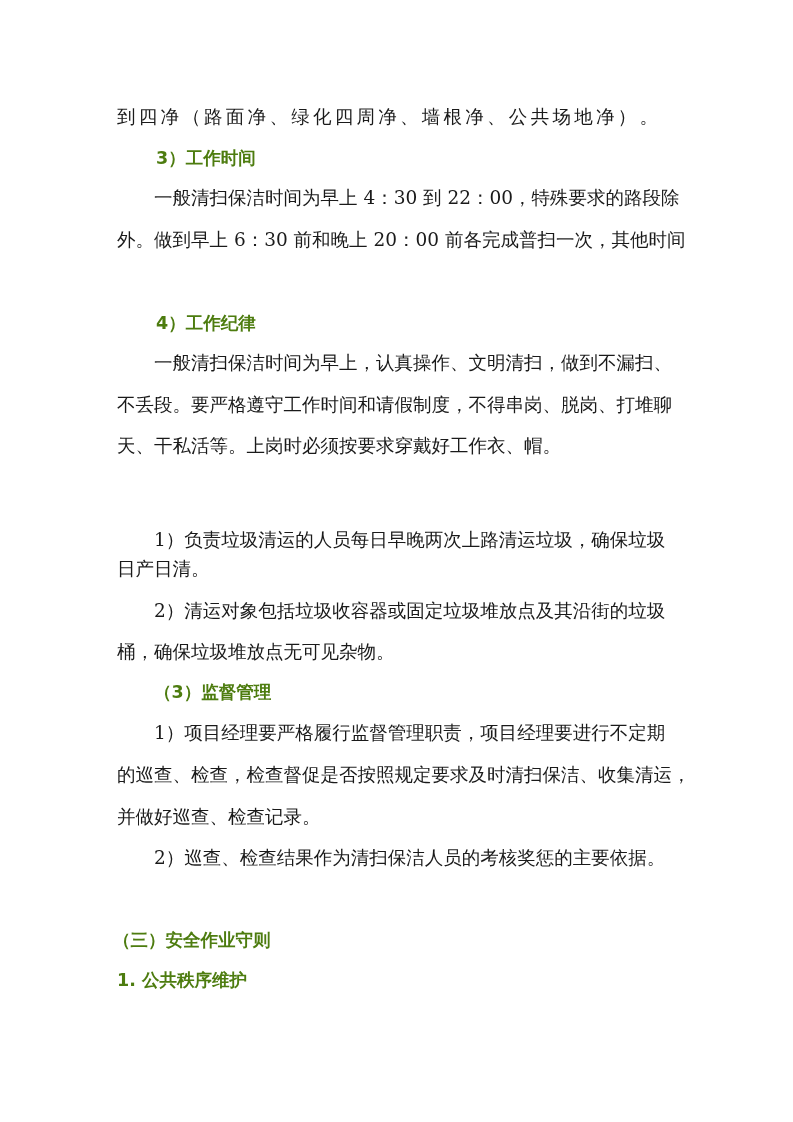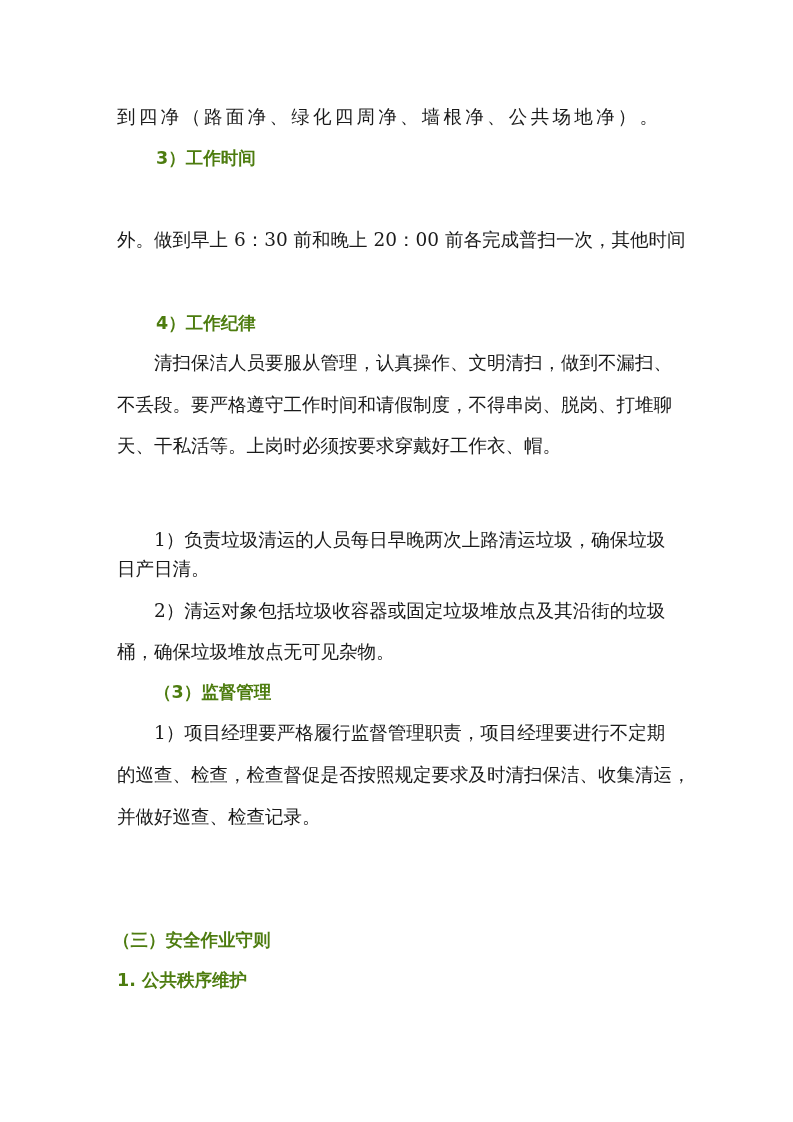--- a/index.html
+++ b/index.html
@@ -59,37 +59,39 @@
 </style>
 </head>
 <body>
 
 <div class="page">
 
   <div class="line" style="top:96px;">到四净（路面净、绿化四周净、墙根净、公共场地净）。</div>
 
   <div class="line heading h-sub" style="top:137px;">3）工作时间</div>
 
+  <div class="line indent" style="top:177px;">一般清扫保洁时间为早上 4：30 到 22：00，特殊要求的路段除</div>
   <div class="line" style="top:219px;">外。做到早上 6：30 前和晚上 20：00 前各完成普扫一次，其他时间</div>
 
   <div class="line heading h-sub" style="top:302px;">4）工作纪律</div>
 
-  <div class="line indent" style="top:342px;">清扫保洁人员要服从管理，认真操作、文明清扫，做到不漏扫、</div>
+  <div class="line indent" style="top:342px;">一般清扫保洁时间为早上，认真操作、文明清扫，做到不漏扫、</div>
   <div class="line" style="top:384px;">不丢段。要严格遵守工作时间和请假制度，不得串岗、脱岗、打堆聊</div>
   <div class="line last" style="top:425px;">天、干私活等。上岗时必须按要求穿戴好工作衣、帽。</div>
 
 
   <div class="line indent" style="top:519px;">1）负责垃圾清运的人员每日早晚两次上路清运垃圾，确保垃圾</div>
   <div class="line last" style="top:548px;">日产日清。</div>
   <div class="line indent" style="top:590px;">2）清运对象包括垃圾收容器或固定垃圾堆放点及其沿街的垃圾</div>
   <div class="line last" style="top:631px;">桶，确保垃圾堆放点无可见杂物。</div>
 
   <div class="line heading h-sub" style="top:671px; left:154px;">（3）监督管理</div>
 
   <div class="line indent" style="top:712px;">1）项目经理要严格履行监督管理职责，项目经理要进行不定期</div>
   <div class="line" style="top:754px;">的巡查、检查，检查督促是否按照规定要求及时清扫保洁、收集清运，</div>
   <div class="line last" style="top:796px;">并做好巡查、检查记录。</div>
+  <div class="line indent last" style="top:837px;">2）巡查、检查结果作为清扫保洁人员的考核奖惩的主要依据。</div>
 
   <div class="line heading h-main" style="top:919px; left:104px;margin-left:9px;">（三）安全作业守则</div>
 
   <div class="line heading h-main" style="top:959px;">1. 公共秩序维护</div>
 
 </div>
 
 </body></html>

